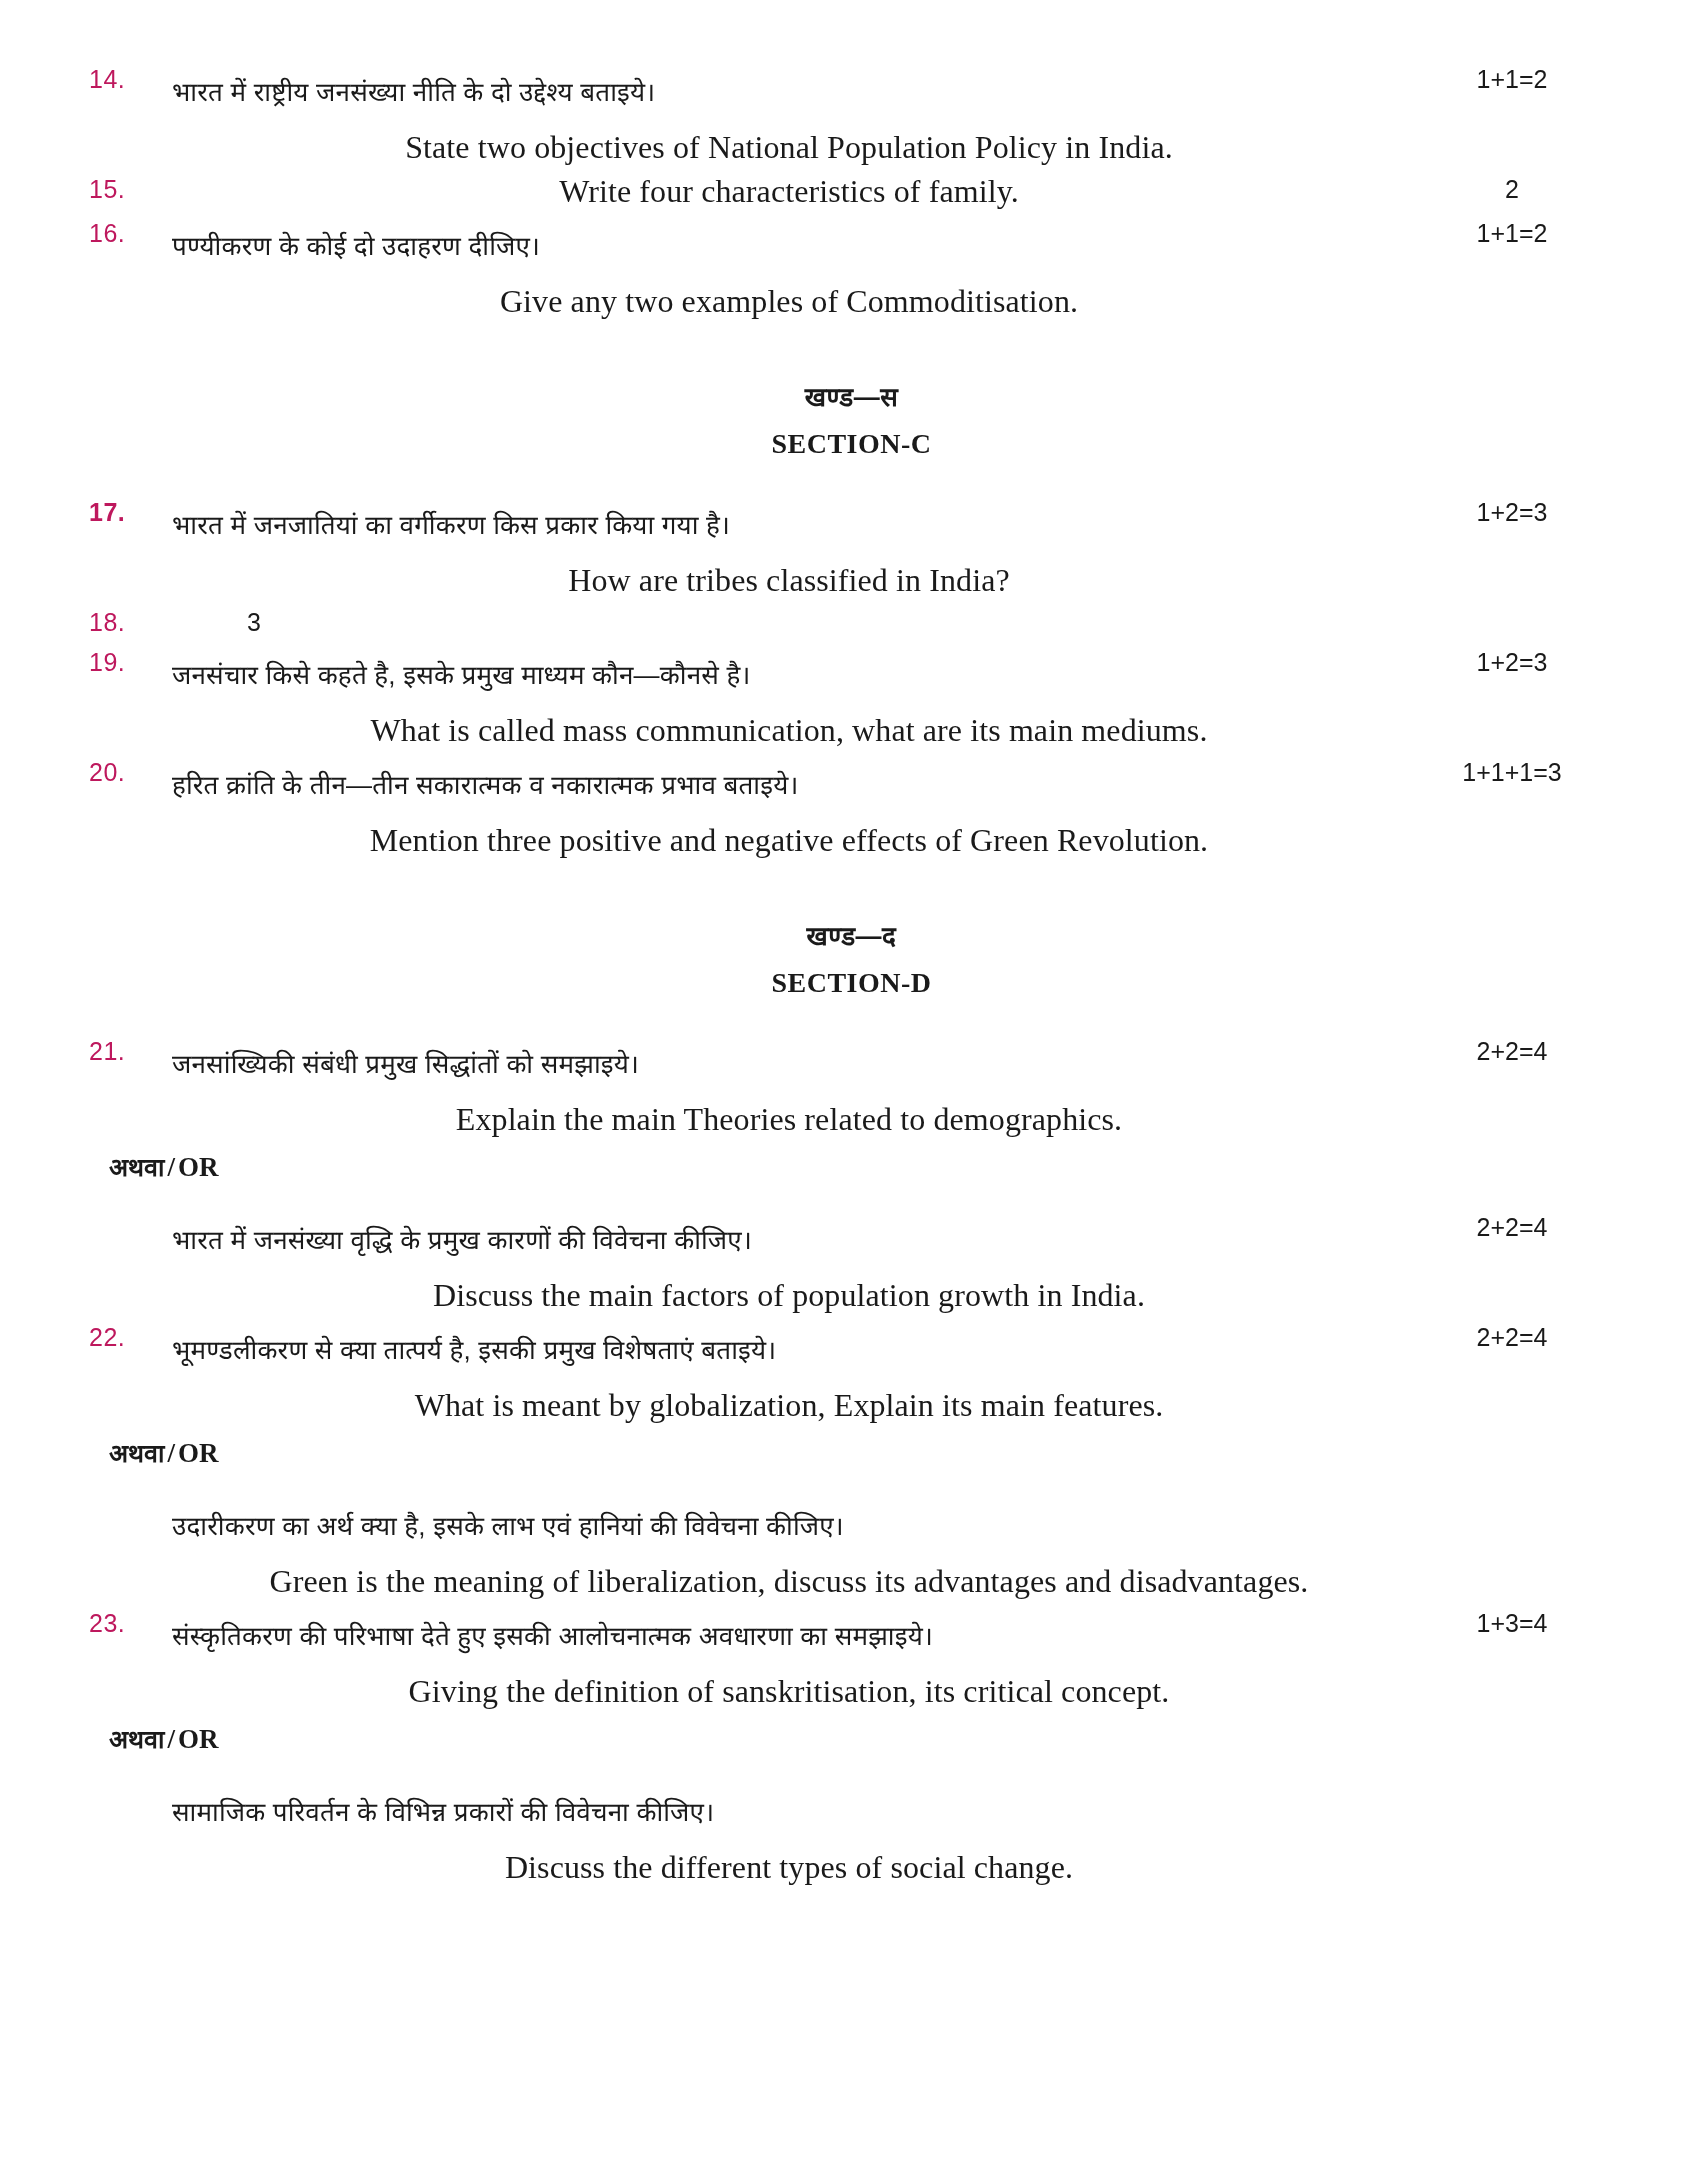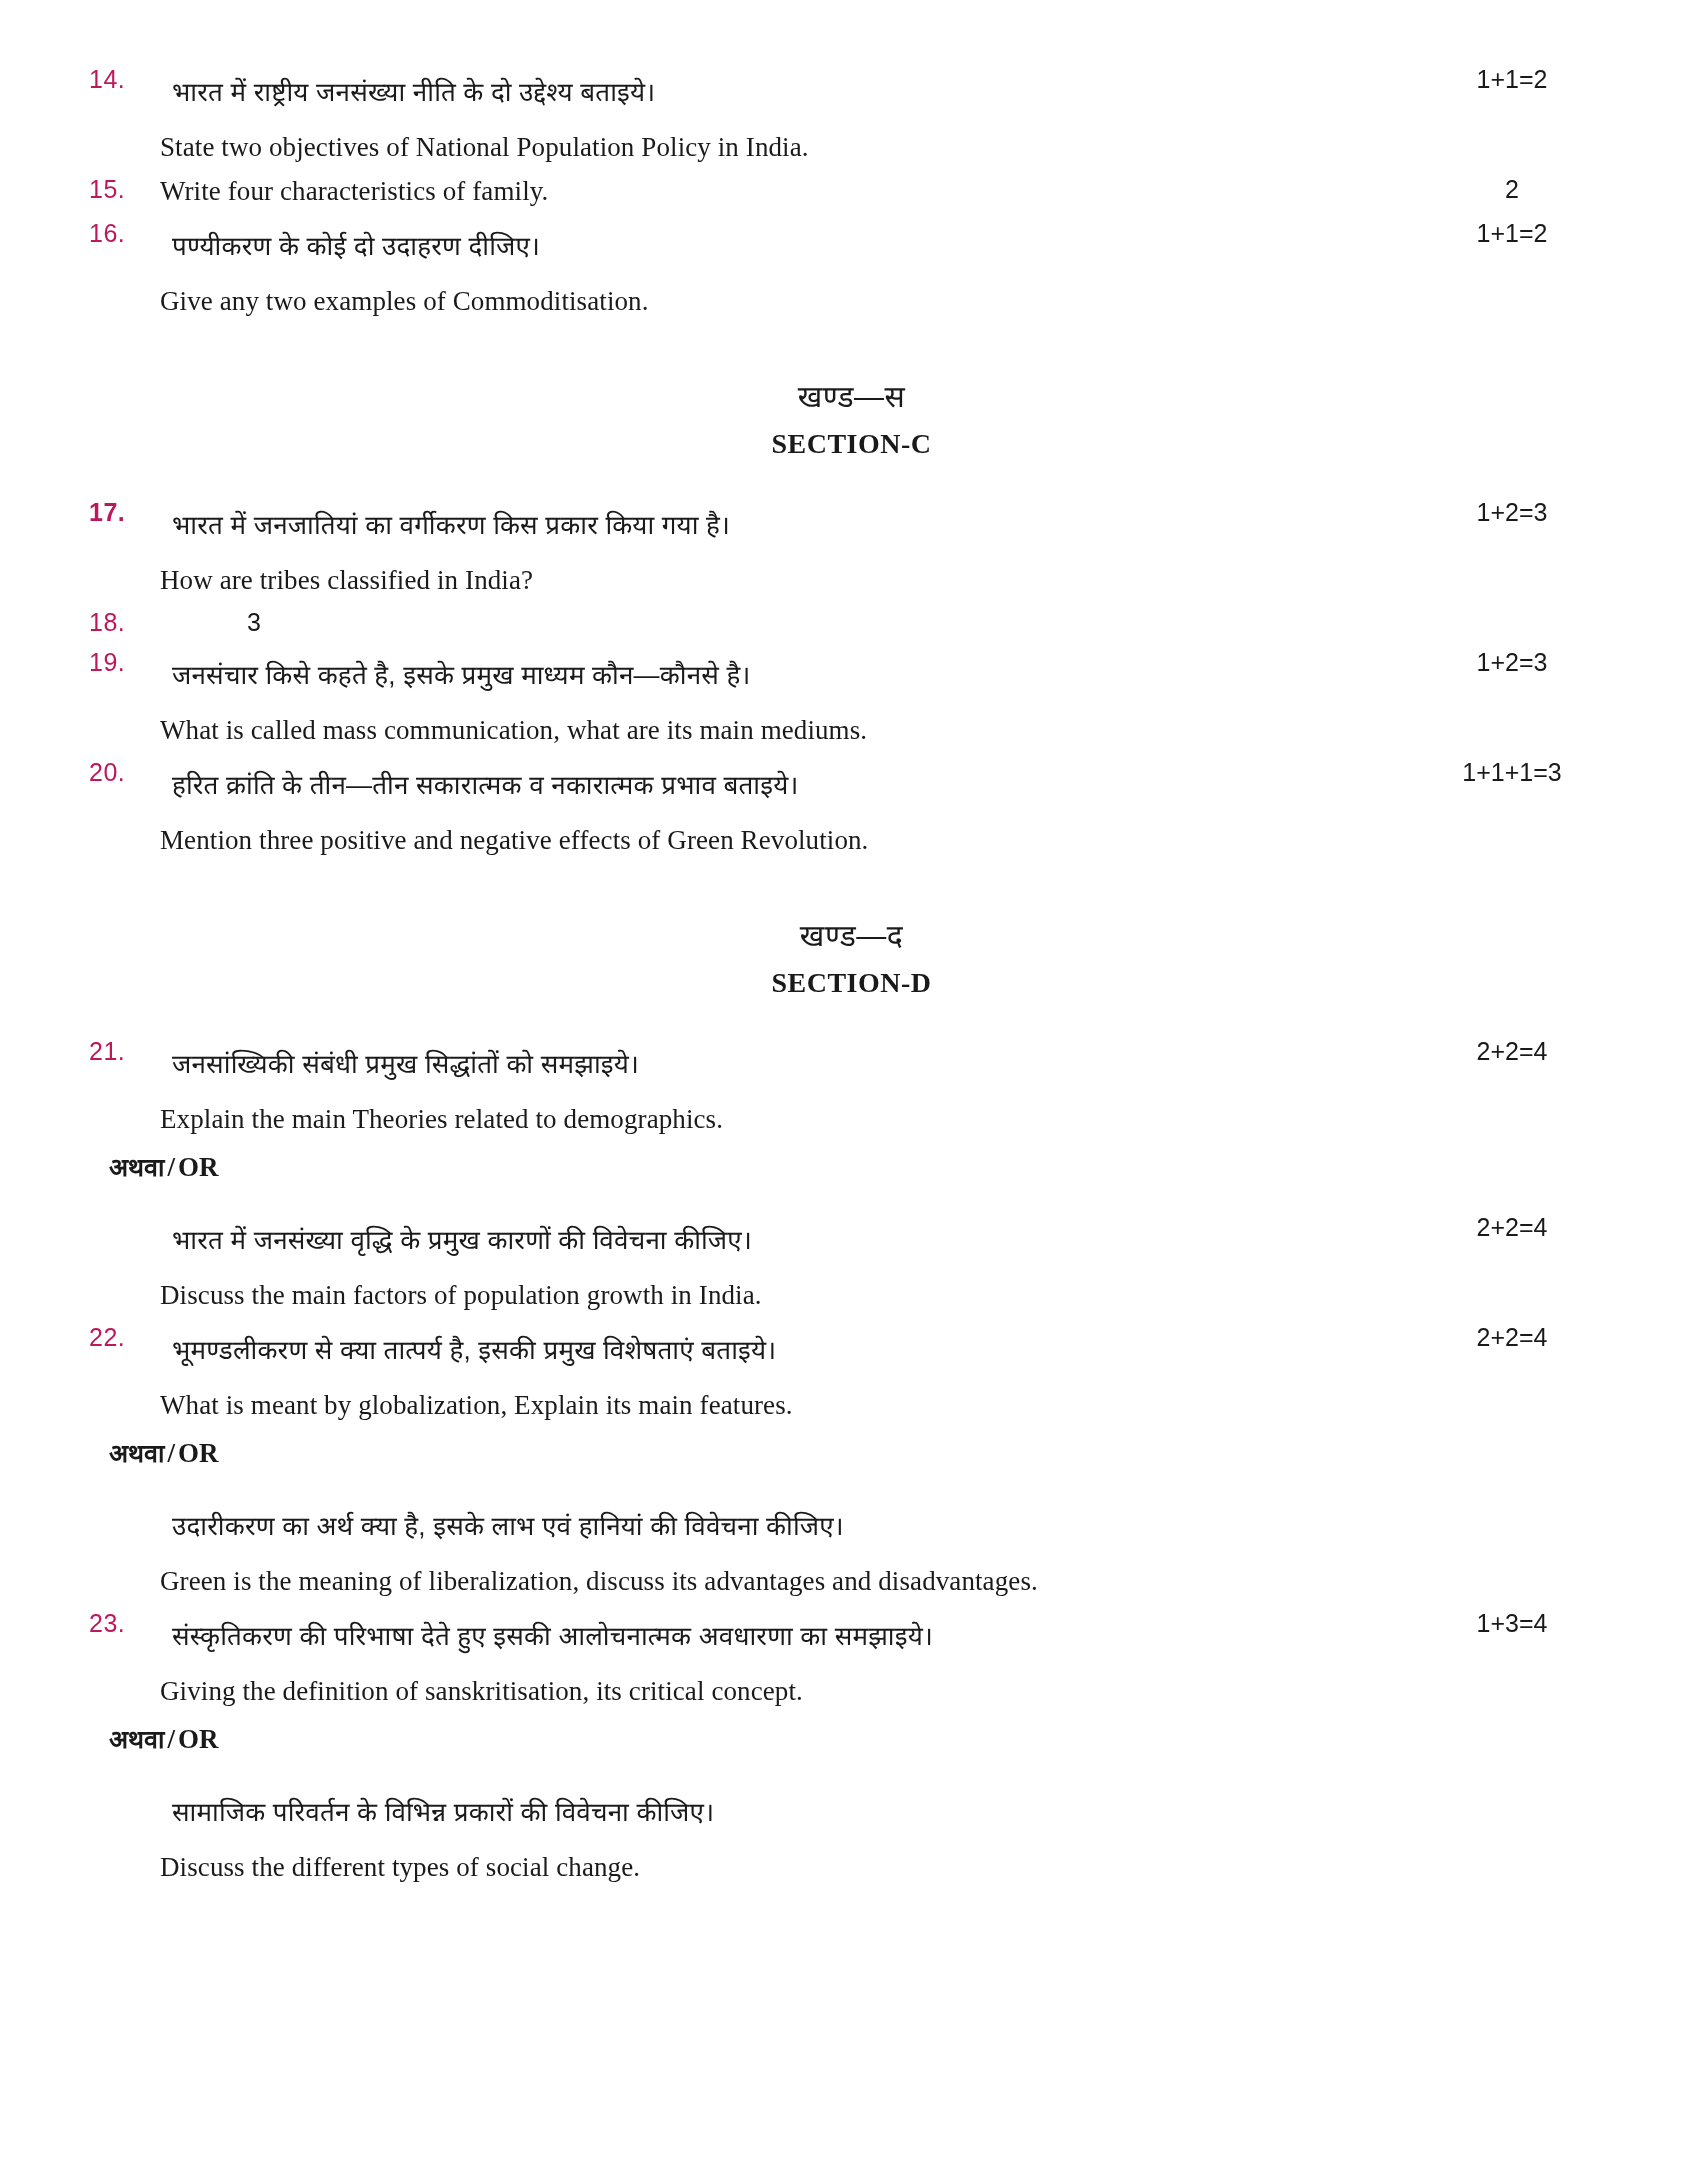--- a/index.html
+++ b/index.html
@@ -59,35 +59,36 @@
 
   .hi {
     font-family: "Liberation Sans", "DejaVu Sans", sans-serif;
     font-size: 26px;
     line-height: 42px;
     letter-spacing: 0.2px;
     margin: 12px;
   }
   .en {
     font-family: "Liberation Serif", "DejaVu Serif", serif;
-    font-size: 27px;
+    font-size: 32px;
     line-height: 44px;
     margin: 0;
     letter-spacing: 0.1px;
+    text-align: center;
   }
 
   
   .section-head {
     text-align: center;
     margin: 0;
   }
   .section-head .sh-hi {
     font-family: "Liberation Sans", "DejaVu Sans", sans-serif;
-    font-size: 30px;
-    font-weight: normal;
+    font-size: 26px;
+    font-weight: bold;
     line-height: 46px;
     letter-spacing: 0.5px;
   }
   .section-head .sh-en {
     font-family: "Liberation Serif", "DejaVu Serif", serif;
     font-size: 28px;
     font-weight: bold;
     line-height: 48px;
     letter-spacing: 0.5px;
   }

